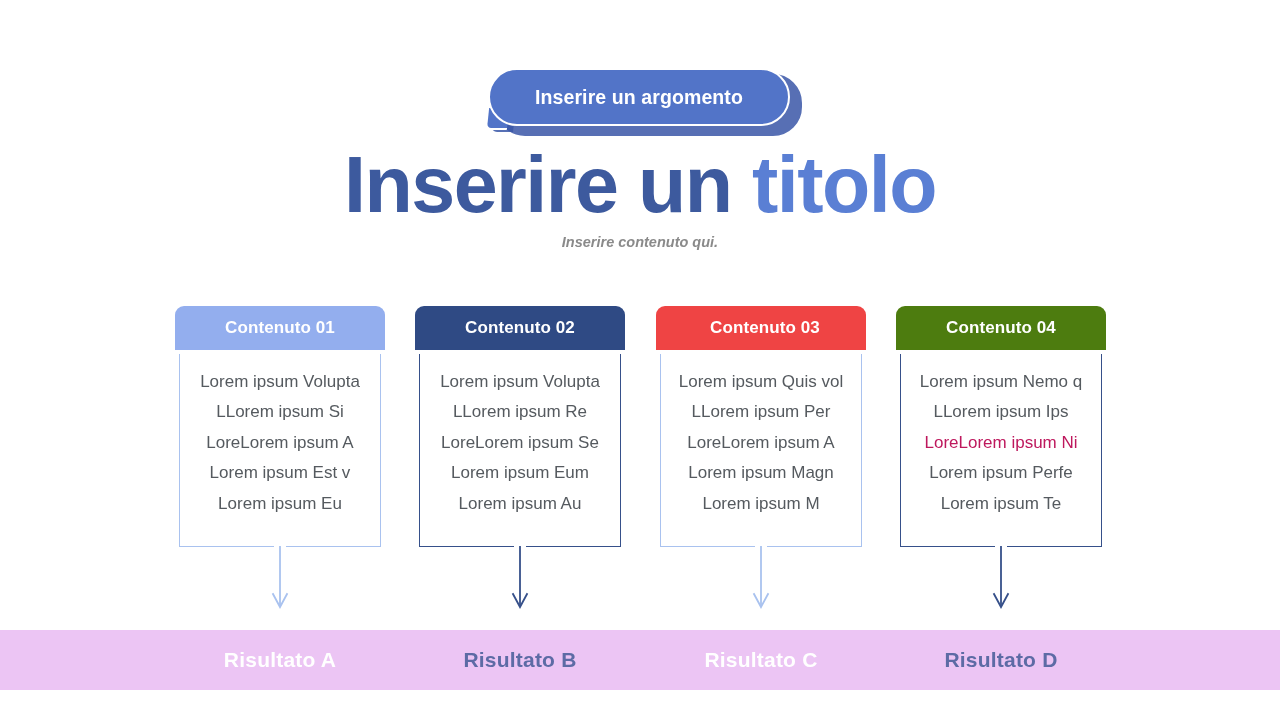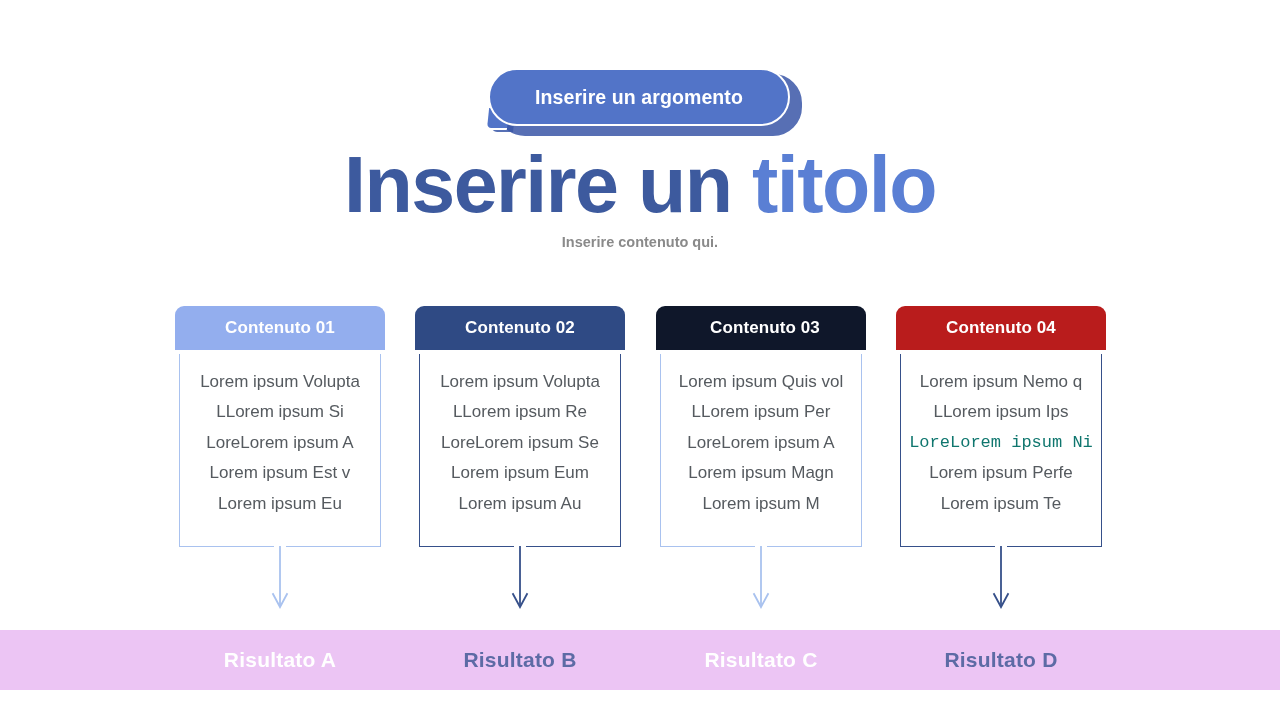--- a/index.html
+++ b/index.html
@@ -66,21 +66,21 @@
     text-align:center;
     font-size:79px;font-weight:bold;line-height:90px;
     letter-spacing:-1.5px;
     white-space:nowrap;
   }
   .t-dark{color:#3d5a9e;}
   .t-light{color:#5a7fd4;}
   #subtitle{
     position:absolute;left:0;top:234px;width:1280px;
     text-align:center;
-    font-size:14.5px;font-weight:bold;color:#8a8a8a;
+    font-size:14.5px;font-style:italic;font-weight:bold;color:#8a8a8a;
   }
 
   
   #cols{
     position:absolute;left:0;top:306px;width:1280px;height:240px;
   }
   .col{
     position:absolute;top:0;width:210px;
   }
   .col-head{
@@ -170,39 +170,39 @@
       </div>
       <div class="col-body" style="border-color: rgb(54, 80, 138);">
         <div class="line" style="color: rgb(85, 90, 95);">Lorem ipsum Volupta</div>
         <div class="line" style="color: rgb(85, 90, 95);">LLorem ipsum Re</div>
         <div class="line" style="color: rgb(85, 90, 95);">LoreLorem ipsum Se</div>
         <div class="line" style="color: rgb(85, 90, 95);">Lorem ipsum Eum</div>
         <div class="line" style="color: rgb(85, 90, 95);">Lorem ipsum Au</div>
       </div>
     </div>
     <div class="col" style="left: 656px;">
-      <div class="col-head" style="background: #0f172a; padding-left: 8px;">
+      <div class="col-head" style="background: #ef4444; padding-left: 8px;">
         <span>Contenuto 03</span>
       </div>
       <div class="col-body" style="border-color: rgb(169, 194, 239);">
         <div class="line" style="color: rgb(85, 90, 95);">Lorem ipsum Quis vol</div>
         <div class="line" style="color: rgb(85, 90, 95);">LLorem ipsum Per</div>
         <div class="line" style="color: rgb(85, 90, 95);">LoreLorem ipsum A</div>
         <div class="line" style="color: rgb(85, 90, 95);">Lorem ipsum Magn</div>
         <div class="line" style="color: rgb(85, 90, 95);">Lorem ipsum M</div>
       </div>
     </div>
     <div class="col" style="left: 896px;">
-      <div class="col-head" style="background: #b91c1c;">
+      <div class="col-head" style="background: #4d7c0f;">
         <span>Contenuto 04</span>
       </div>
       <div class="col-body" style="border-color: rgb(54, 80, 138);">
         <div class="line" style="color: rgb(85, 90, 95);">Lorem ipsum Nemo q</div>
         <div class="line" style="color: rgb(85, 90, 95);">LLorem ipsum Ips</div>
-        <div class="line" style="color: #0f766e; font-family: Liberation Mono, monospace;">LoreLorem ipsum Ni</div>
+        <div class="line" style="color: #be185d;">LoreLorem ipsum Ni</div>
         <div class="line" style="color: rgb(85, 90, 95);">Lorem ipsum Perfe</div>
         <div class="line" style="color: rgb(85, 90, 95);">Lorem ipsum Te</div>
       </div>
     </div>
   </div>
 
 <div id="results-bar" style="background: rgb(236, 197, 244);"></div>
 
 <div class="arrow" style="left: 268px;"><svg width="24" height="72" viewBox="0 0 24 72">
       <path d="M12 0 L12 60" stroke="#a9c2ef" stroke-width="1.8" fill="none"></path>

